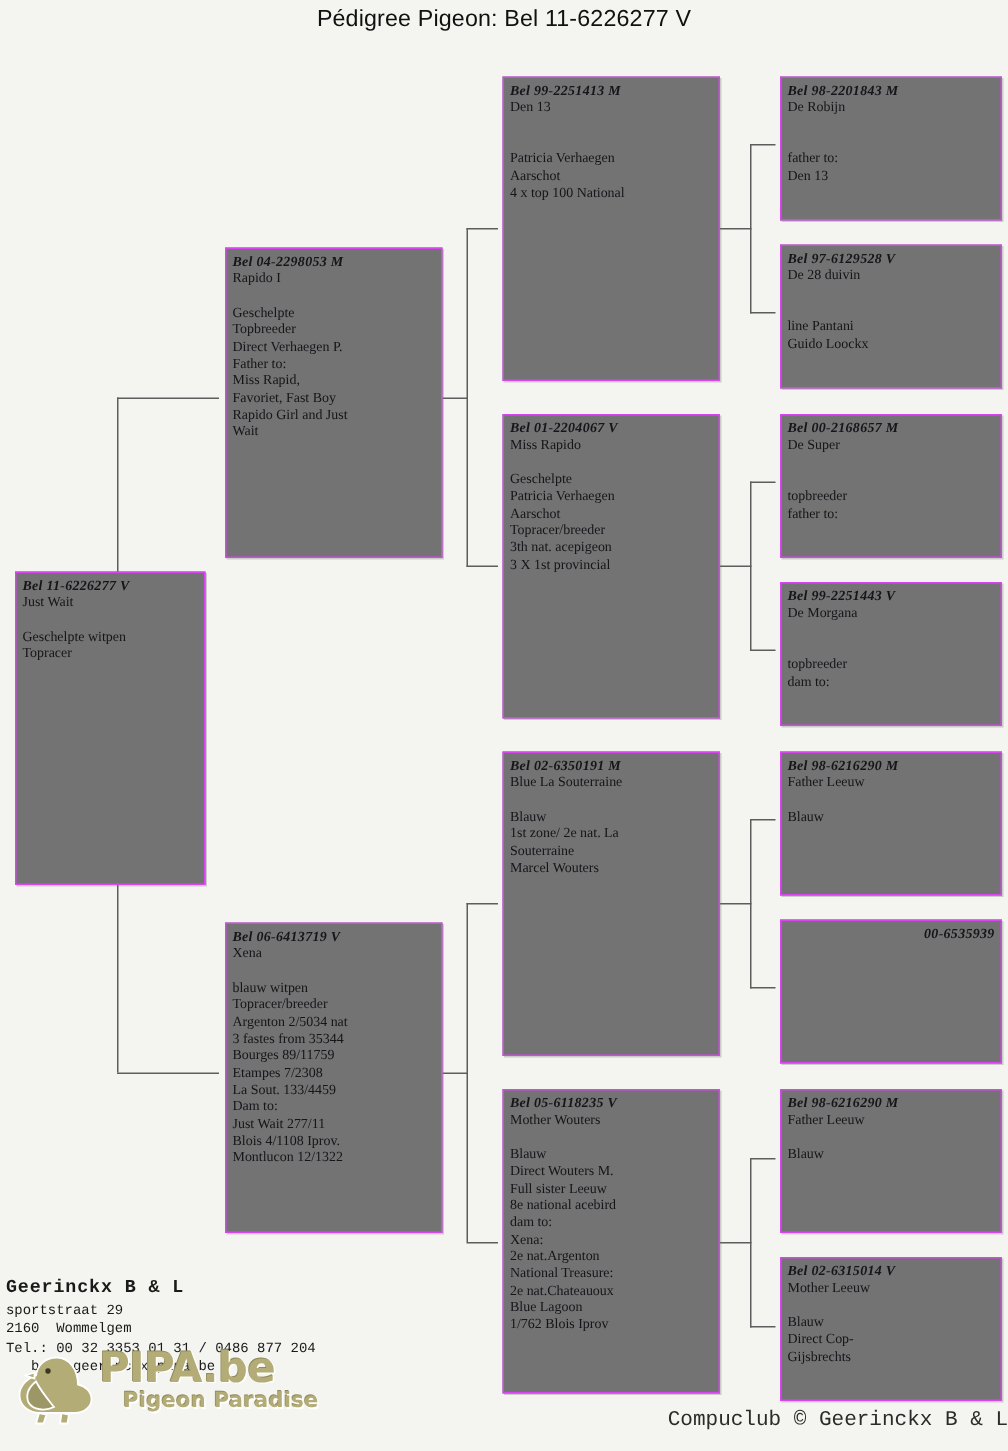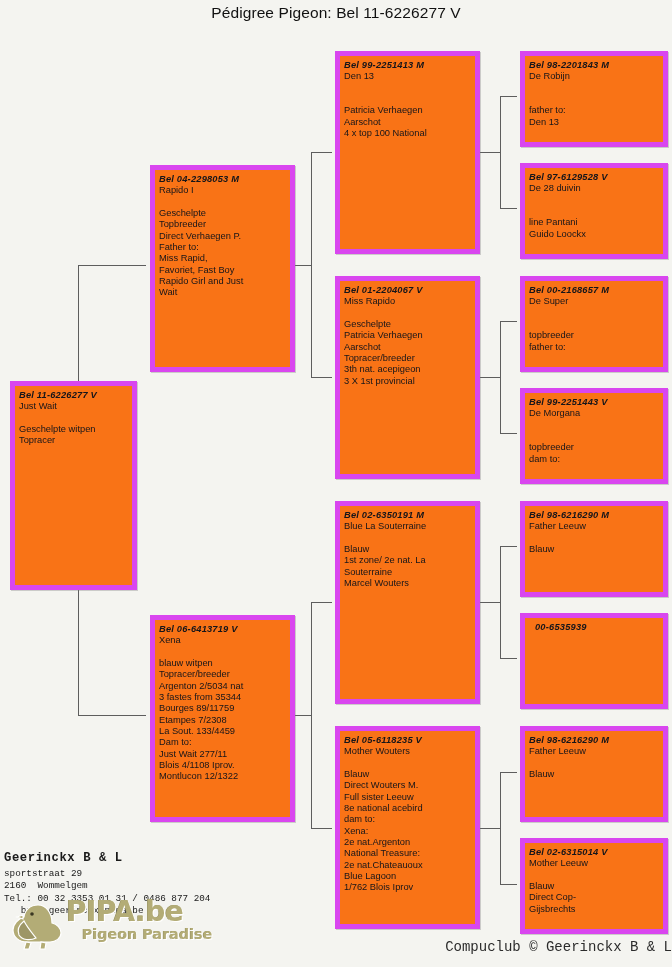--- a/index.html
+++ b/index.html
@@ -21,25 +21,25 @@
     top: 4px;
     width: 672px;
     text-align: center;
     font-size: 15.5px;
     color: #111;
     letter-spacing: 0.1px;
     font-family: "Liberation Sans", sans-serif;
   }
   .box {
     position: absolute;
-    background: #f97316;
-    border: 5px solid #d946ef;
+    background: #737373;
+    border: 1px solid #d946ef;
     box-sizing: border-box;
     padding: 4px 4px 2px 4px;
-    font-family: Liberation Sans, sans-serif;
+    font-family: Liberation Serif, serif;
     font-size: 9.3px;
     line-height: 11.35px;
     color: #15151a;
     overflow: hidden;
     box-shadow: 1px 1px 0 rgba(120,120,120,0.33);
   }
   .box .ring {
     font-style: italic;
     font-weight: bold;
     letter-spacing: 0.2px;
@@ -48,21 +48,21 @@
   .box .nm {
     white-space: pre;
   }
   .box .gap {
     height: 11.35px;
   }
   .box .ln {
     white-space: pre;
   }
   .box.centered .ring {
-    text-align: left;
+    text-align: right;
     padding-left: 6px;
   }
   
   .cline {
     position: absolute;
     background: #5d5d5d;
   }
   .cline.h { height: 1px; }
   .cline.v { width: 1px; }
 

